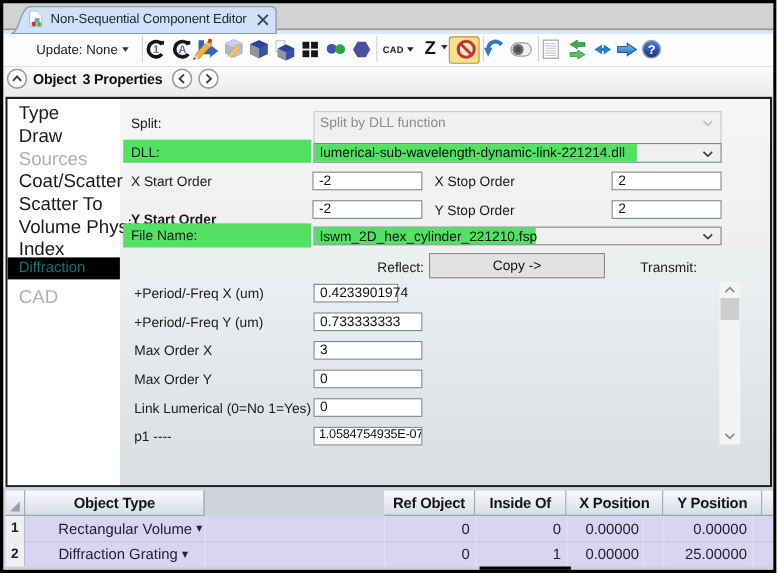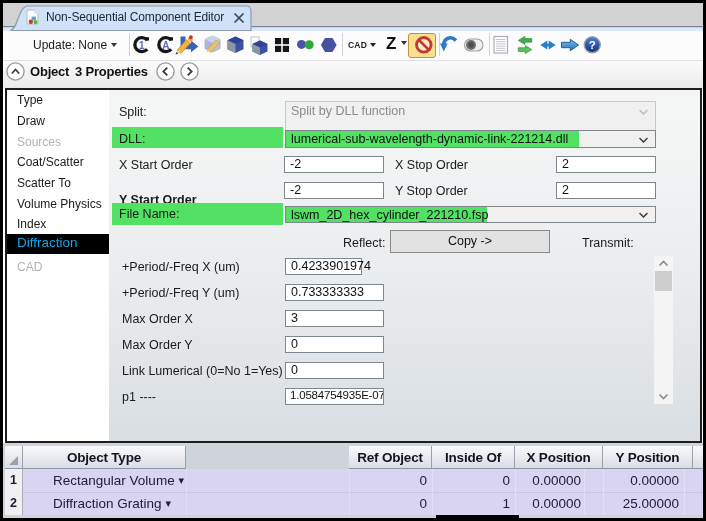--- a/index.html
+++ b/index.html
@@ -21,24 +21,24 @@
 #cadtxt { left:348px; top:40px; font-size:8.5px; font-weight:bold; color:#222; letter-spacing:0.2px;}
 #ztxt { left:386px; top:34px; font-size:17px; font-weight:bold; color:#111; }
 #nobox { left:408px; top:32.5px; width:28px; height:25px; background:#f7e190; border:1.5px solid #c09137; border-radius:3px; }
 
 #objbar { left:3px; top:59.5px; width:700px; height:28px; background:linear-gradient(#fbfbfb,#eaeaea); border-top:1px solid #e0e0e0; }
 #objtxt { left:30px; top:64px; font-size:13px; font-weight:bold; color:#111; letter-spacing:-0.2px; }
 #proptxt { left:75px; top:64px; font-size:13px; font-weight:bold; color:#111; letter-spacing:-0.2px; }
 
 #panel { left:5px; top:88px; width:697px; height:355px; border:2px solid #1d1d1d; background:linear-gradient(#f4f5f5 8%,#e9ecee 55%,#d9dee2); }
 #sidebar { left:0px; top:0px; width:102px; height:351px; background:#fff; }
-.side { position:absolute; left:10px; font-size:12px; color:#1a1a1a; }
+.side { position:absolute; left:10px; font-size:17px; color:#1a1a1a; }
 .sideg { color:#b1b1b1; }
 #diffsel { left:0px; top:144px; width:102px; height:19.5px; background:#000; }
-#diffsel span { position:absolute; left:10px; top:1px; color:#0ea5e9; font-size:13.5px; }
+#diffsel span { position:absolute; left:10px; top:1px; color:#0f766e; font-size:13.5px; }
 .flabel { position:absolute; font-size:12.5px; color:#1a1a1a; }
 .greenbar { position:absolute; background:#53e163; }
 .combo { position:absolute; background:#f0f0f0; border:1px solid #999fa6; }
 .tbox { position:absolute; background:#fff; border:1px solid #7e868e; font-size:12.5px; color:#111; padding-left:5px; }
 
 #tablewrap { left:3px; top:443px; width:700px; height:75px; background:#cfd3da; }
 .hcell { position:absolute; top:3px; height:23px; background:linear-gradient(#f8f9fa,#dadde4); border-right:1px solid #9aa1ac; border-bottom:1px solid #8e96a1; font-weight:bold; font-size:13.5px; letter-spacing:-0.2px; color:#14141e; text-align:center; line-height:23px; }
 .dcell { position:absolute; height:23px; background:#d9d4f2; font-size:13.5px; color:#202036; line-height:23px; }
 .ncell { position:absolute; left:2px; width:18px; height:23px; background:#f0f0f3; border-right:1px solid #a7adb8; font-weight:bold; font-size:12.5px; color:#1c1c30; text-align:center; line-height:23px; }
 </style>

